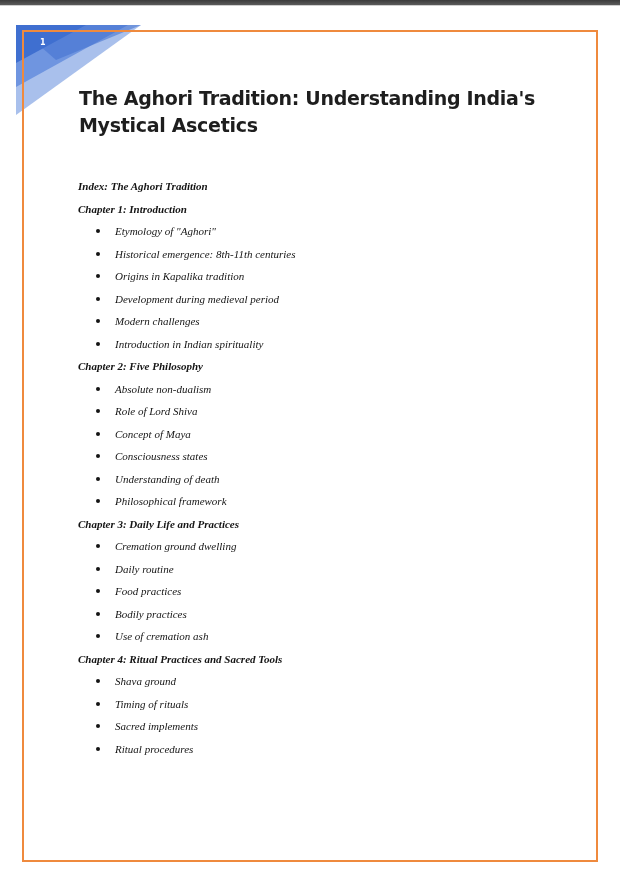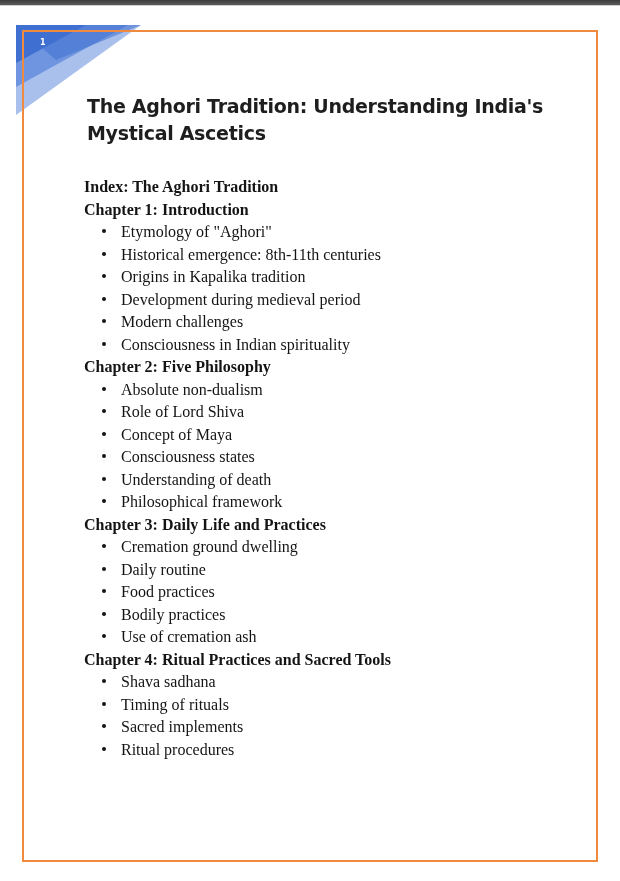--- a/index.html
+++ b/index.html
@@ -42,36 +42,37 @@
       color: #ffffff;
       font-family: "DejaVu Sans", sans-serif;
       font-weight: bold;
       font-size: 8px;
     }
     .doc-title {
       position: absolute;
       left: 75px;
       top: 81px;
       width: 500px;
-      margin: 12px;
+      margin: 4px;
       font-family: "DejaVu Sans", sans-serif;
       font-weight: bold;
       font-size: 19px;
       line-height: 27px;
       color: #1e1e1e;
       letter-spacing: -0.3px;
     }
     .index {
       position: absolute;
-      left: 84px;
+      left: 78px;
       top: 179px;
       width: 480px;
       font-family: "Liberation Serif", serif;
-      font-size: 16px;
+      font-size: 11px;
       color: #141414;
+      font-style: italic;
     }
     .index-heading, .chapter-heading {
       font-weight: bold;
       height: 22.5px;
       line-height: 15px;
       white-space: nowrap;
     }
     .chapter-items {
       list-style: none;
       margin: 0;
@@ -116,21 +117,21 @@
   <div class="index-heading">Index: The Aghori Tradition</div>
 
   <div>
     <div class="chapter-heading">Chapter 1: Introduction</div>
     <ul class="chapter-items">
       <li class="chapter-item"><span class="bullet"></span><span>Etymology of "Aghori"</span></li>
       <li class="chapter-item"><span class="bullet"></span><span>Historical emergence: 8th-11th centuries</span></li>
       <li class="chapter-item"><span class="bullet"></span><span>Origins in Kapalika tradition</span></li>
       <li class="chapter-item"><span class="bullet"></span><span>Development during medieval period</span></li>
       <li class="chapter-item"><span class="bullet"></span><span>Modern challenges</span></li>
-      <li class="chapter-item"><span class="bullet"></span><span>Consciousness in Indian spirituality</span></li>
+      <li class="chapter-item"><span class="bullet"></span><span>Introduction in Indian spirituality</span></li>
     </ul>
   </div>
 
   <div>
     <div class="chapter-heading">Chapter 2: Five Philosophy</div>
     <ul class="chapter-items">
       <li class="chapter-item"><span class="bullet"></span><span>Absolute non-dualism</span></li>
       <li class="chapter-item"><span class="bullet"></span><span>Role of Lord Shiva</span></li>
       <li class="chapter-item"><span class="bullet"></span><span>Concept of Maya</span></li>
       <li class="chapter-item"><span class="bullet"></span><span>Consciousness states</span></li>
@@ -146,19 +147,19 @@
       <li class="chapter-item"><span class="bullet"></span><span>Daily routine</span></li>
       <li class="chapter-item"><span class="bullet"></span><span>Food practices</span></li>
       <li class="chapter-item"><span class="bullet"></span><span>Bodily practices</span></li>
       <li class="chapter-item"><span class="bullet"></span><span>Use of cremation ash</span></li>
     </ul>
   </div>
 
   <div>
     <div class="chapter-heading">Chapter 4: Ritual Practices and Sacred Tools</div>
     <ul class="chapter-items">
-      <li class="chapter-item"><span class="bullet"></span><span>Shava sadhana</span></li>
+      <li class="chapter-item"><span class="bullet"></span><span>Shava ground</span></li>
       <li class="chapter-item"><span class="bullet"></span><span>Timing of rituals</span></li>
       <li class="chapter-item"><span class="bullet"></span><span>Sacred implements</span></li>
       <li class="chapter-item"><span class="bullet"></span><span>Ritual procedures</span></li>
     </ul>
   </div>
 </div>
 
 </body></html>

